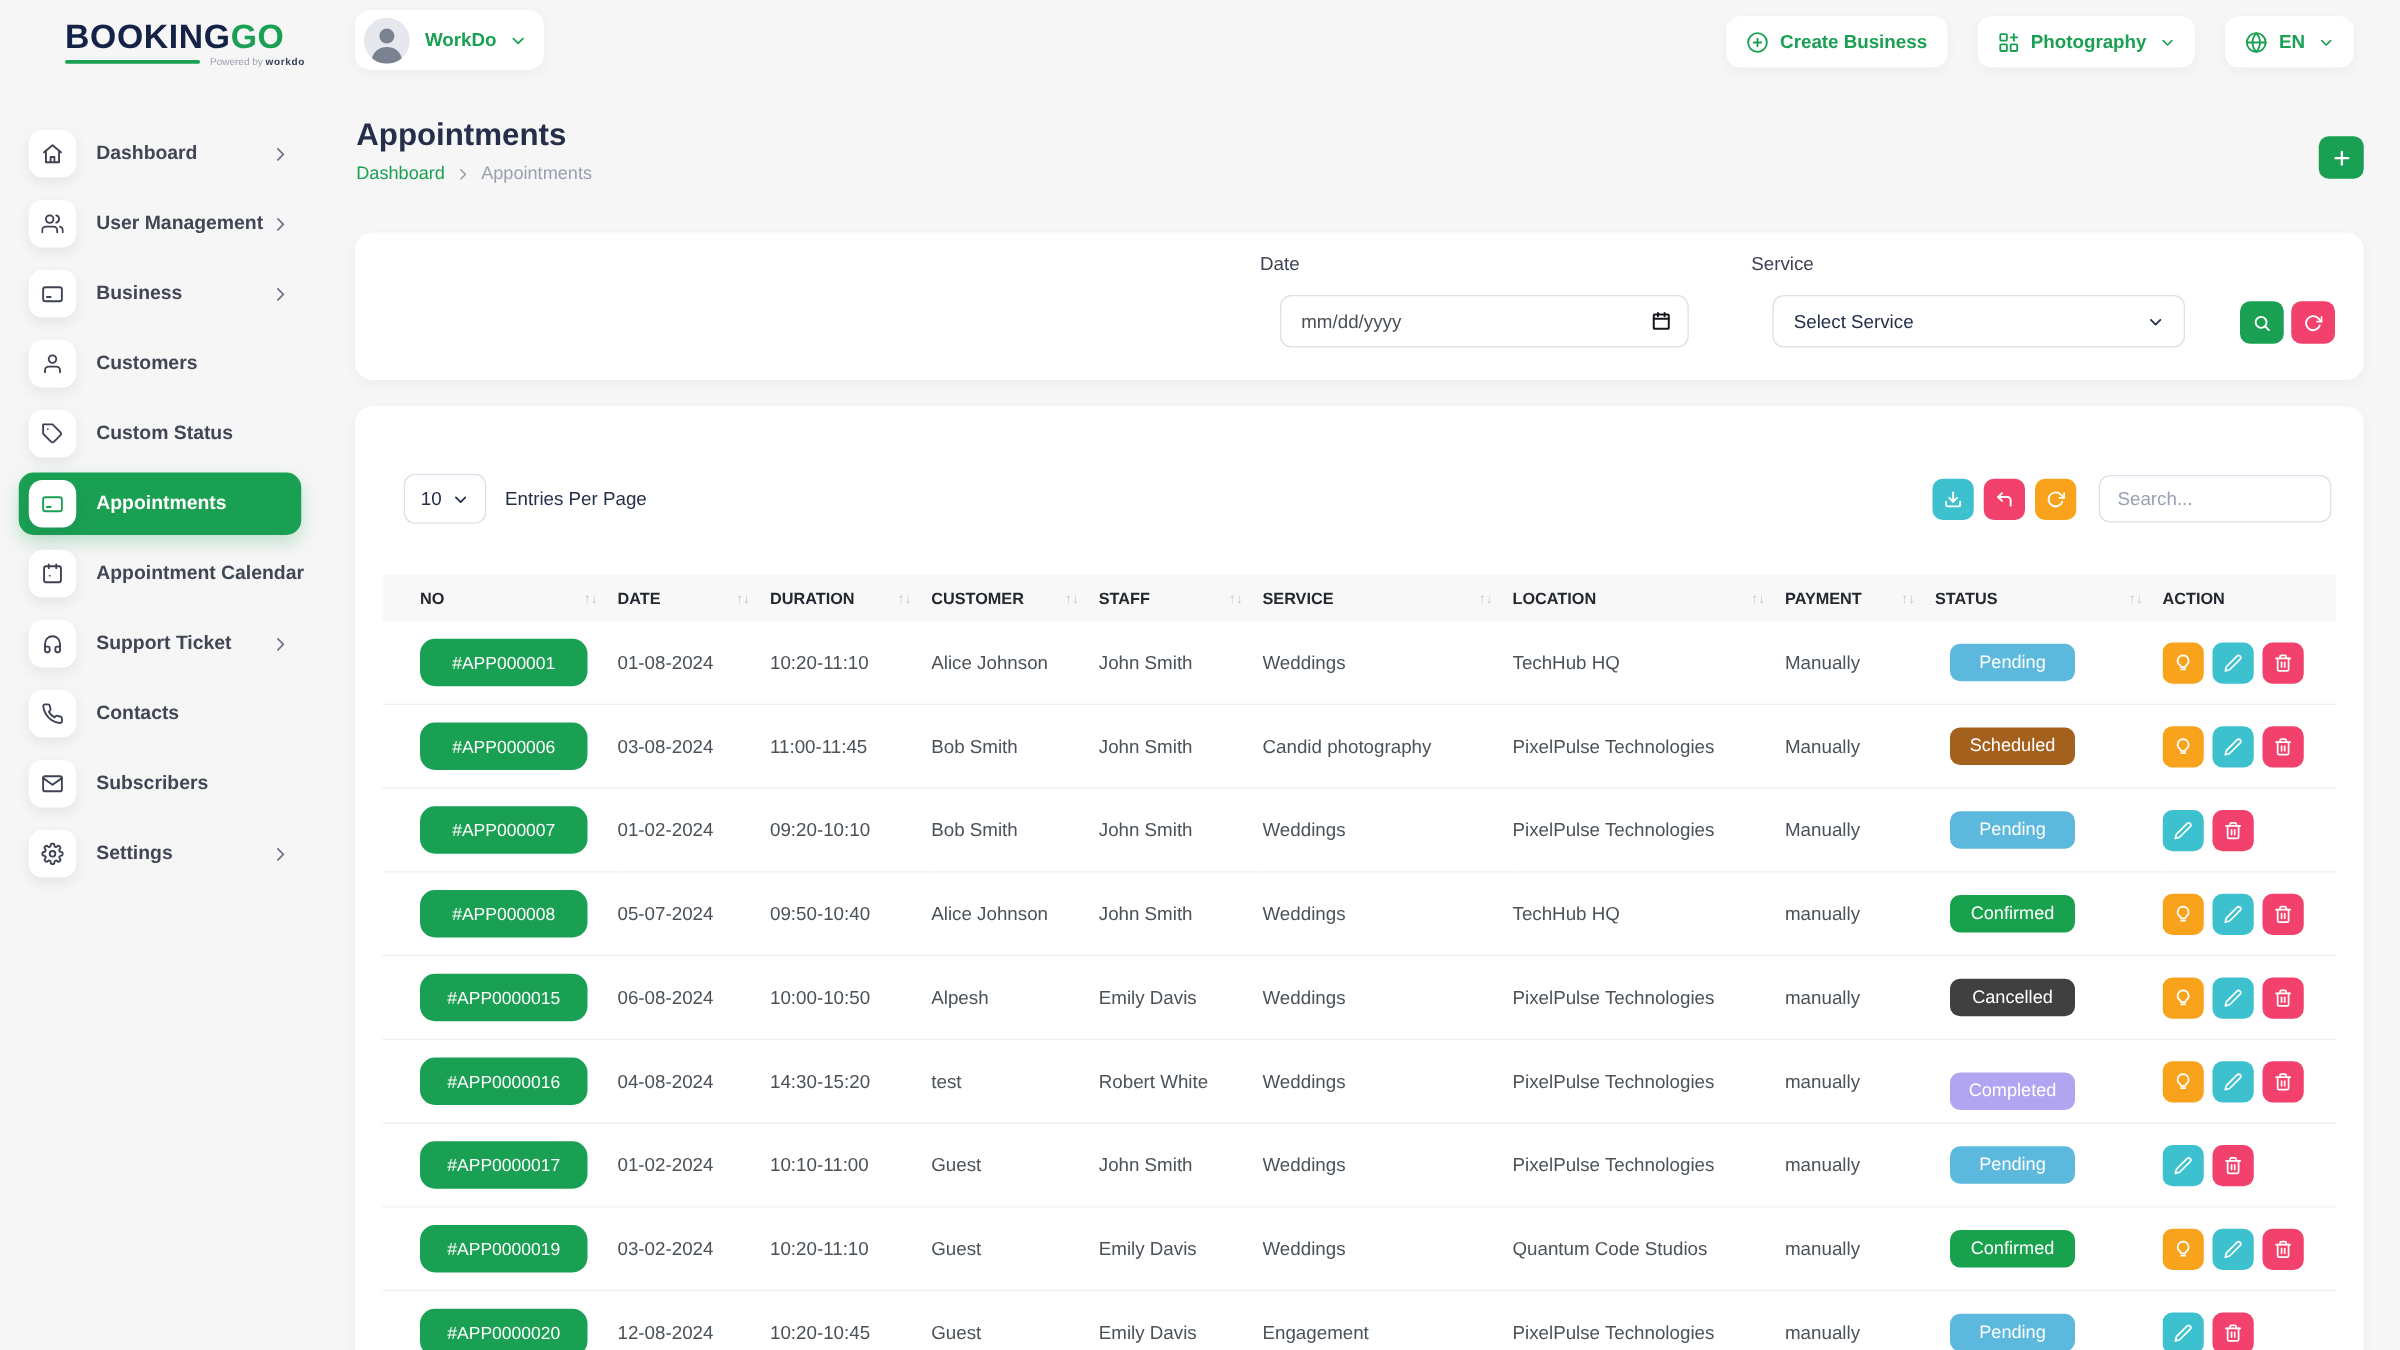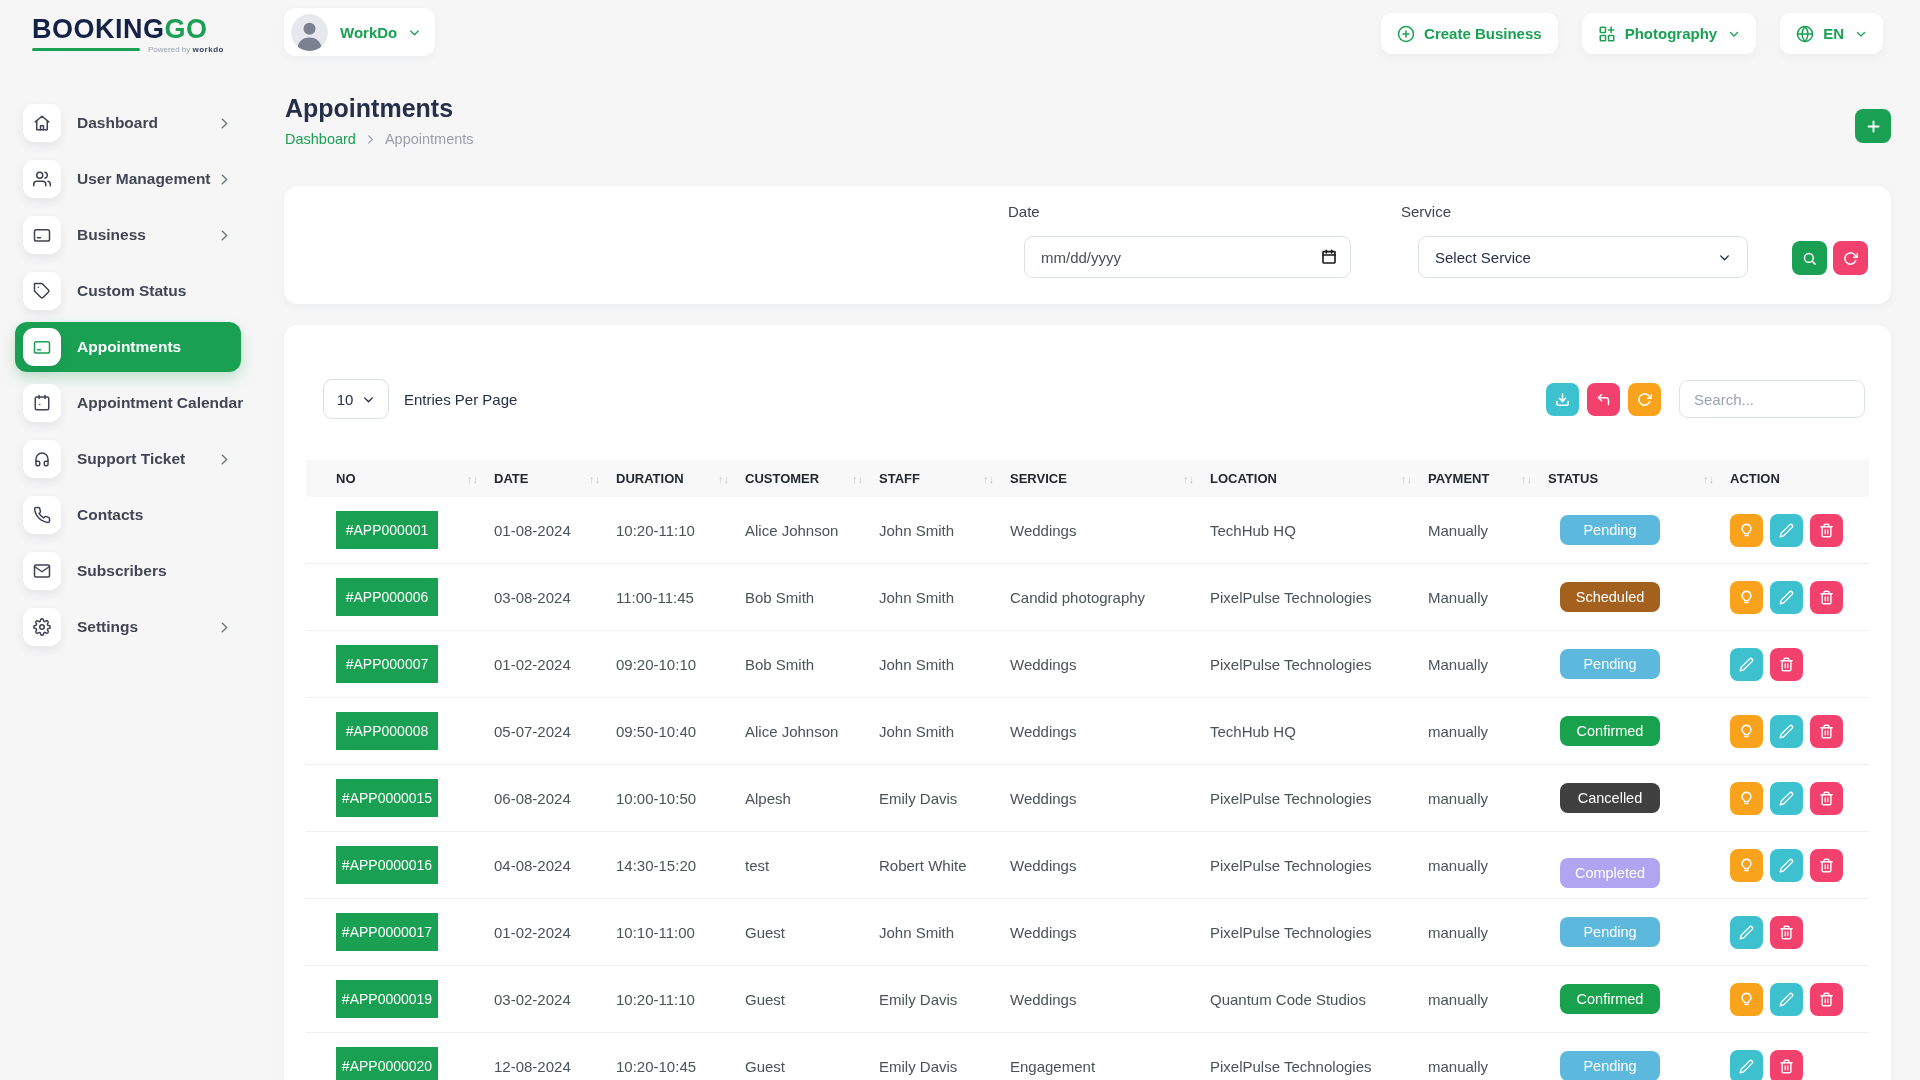--- a/index.html
+++ b/index.html
@@ -7,21 +7,21 @@
     width:1920px;height:1080px;position:relative;overflow:hidden;
     background:#f6f6f6;
     font-family:"Liberation Sans","DejaVu Sans",sans-serif;
     -webkit-font-smoothing:antialiased;
   }
   .icon{display:inline-flex;align-items:center;justify-content:center;line-height:0}
   .icon svg{width:100%;height:100%;display:block}
 
   
   .sidebar{position:absolute;left:0;top:0;width:256px;height:100%;}
-  .logo{position:absolute;left:32px;top:14px;width:200px}
+  .logo{position:absolute;left:52px;top:14px;width:200px}
   .logo-text{font-size:27px;font-weight:800;letter-spacing:.5px;color:#152247;line-height:30px}
   .logo-text .go{color:#1aa053}
   .logo-sub{display:flex;align-items:center;margin-top:1px}
   .logo-underline{width:108px;height:3px;background:#1aa053;border-radius:2px}
   .powered{margin-left:8px;font-size:8px;color:#9aa0ad;white-space:nowrap}
   .powered b{color:#39415a;letter-spacing:.5px}
   .menu{position:absolute;top:98px;left:15px;width:226px}
   .menu-item{display:flex;align-items:center;height:50px;margin-bottom:6px;border-radius:12px;padding:0 10px 0 8px;cursor:pointer}
   .tile{width:38px;height:38px;min-width:38px;border-radius:11px;background:#fff;
         box-shadow:0 4px 10px rgba(30,40,80,.08);display:flex;align-items:center;justify-content:center;color:#3f4254}
@@ -97,21 +97,21 @@
                 border-radius:9px;padding:0 14px;font-size:15px;color:#3f4254;font-family:inherit;outline:none;background:#fff}
   .table-search::placeholder{color:#99a1b7;opacity:1}
 
   table.data-table{position:absolute;left:22px;top:135px;width:1563px;border-collapse:collapse;table-layout:fixed}
   thead th{height:37px;background:#f8f8f9;padding:0;text-align:left;font-size:13px;font-weight:700;color:#23272e}
   .th-in{display:flex;align-items:center;justify-content:space-between;padding-right:16px}
   th.first .th-in{padding-left:30px}
   .sort{font-size:11px;color:#c3c6cf;font-weight:400}
   tbody td{height:66px;padding:0;border-bottom:1px solid #efeff1;font-size:15px;color:#4b5259;white-space:nowrap;overflow:hidden}
   tbody td.c-no{padding-left:30px}
-  .no-badge{display:inline-flex;align-items:center;justify-content:center;width:102px;height:38px;border-radius:0;
+  .no-badge{display:inline-flex;align-items:center;justify-content:center;width:134px;height:38px;border-radius:12px;
             background:#1aa053;color:#fff;font-size:14px;font-weight:500;cursor:pointer}
   .status-badge{display:inline-flex;align-items:center;justify-content:center;min-width:74px;height:30px;padding:0 13px;
                 margin-left:12px;border-radius:8px;color:#fff;font-size:14.5px;font-weight:500}
   .act-btn{width:33px;height:33px;border:none;border-radius:8px;display:inline-flex;align-items:center;justify-content:center;
            color:#fff;cursor:pointer;margin-right:7px;vertical-align:middle}
   .act-btn .icon{width:15px;height:15px}
 </style>
 </head>
 <body>
 
@@ -161,20 +161,29 @@
             <rect x="2" y="5" width="20" height="15" rx="2.5"></rect>
             <line x1="6" y1="15.5" x2="10" y2="15.5"></line>
           </svg>
         </span>
         <span class="m-label">Business</span>
         <span class="m-chev icon">
           <svg viewBox="0 0 24 24" fill="none" stroke="currentColor" stroke-width="2.6" stroke-linecap="round" stroke-linejoin="round">
             <polyline points="8 4 16 12 8 20"></polyline>
           </svg>
         </span>
+      </div>
+      <div class="menu-item">
+        <span class="tile icon">
+          <svg viewBox="0 0 24 24" fill="none" stroke="currentColor" stroke-width="2" stroke-linecap="round" stroke-linejoin="round">
+            <path d="M20 21v-2a4 4 0 0 0-4-4H8a4 4 0 0 0-4 4v2"></path>
+            <circle cx="12" cy="7" r="4"></circle>
+          </svg>
+        </span>
+        <span class="m-label">Customers</span>
       </div>
       <div class="menu-item">
         <span class="tile icon">
           <svg viewBox="0 0 24 24" fill="none" stroke="currentColor" stroke-width="2" stroke-linecap="round" stroke-linejoin="round">
             <path d="M20.59 13.41l-7.17 7.17a2 2 0 0 1-2.83 0L2 12V2h10l8.59 8.59a2 2 0 0 1 0 2.83z"></path>
             <line x1="7" y1="7" x2="7.01" y2="7"></line>
           </svg>
         </span>
         <span class="m-label">Custom Status</span>
       </div>

